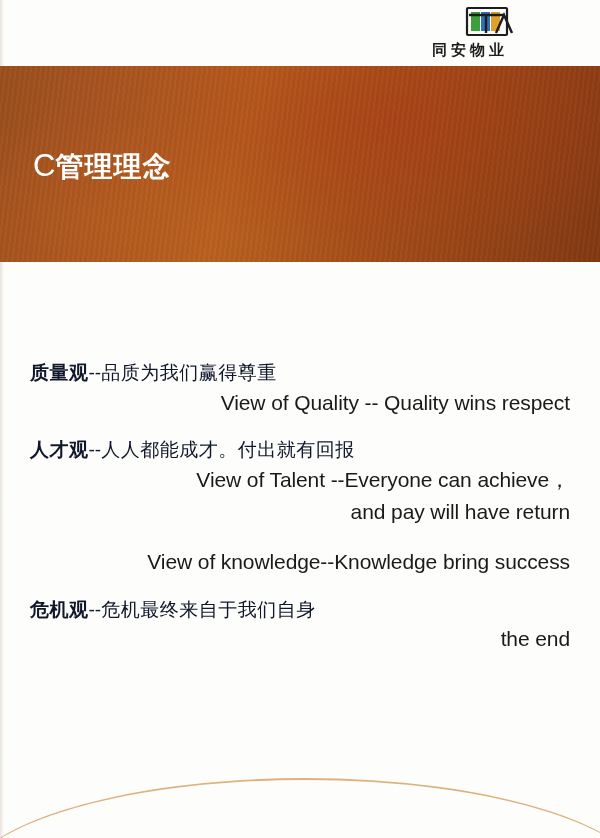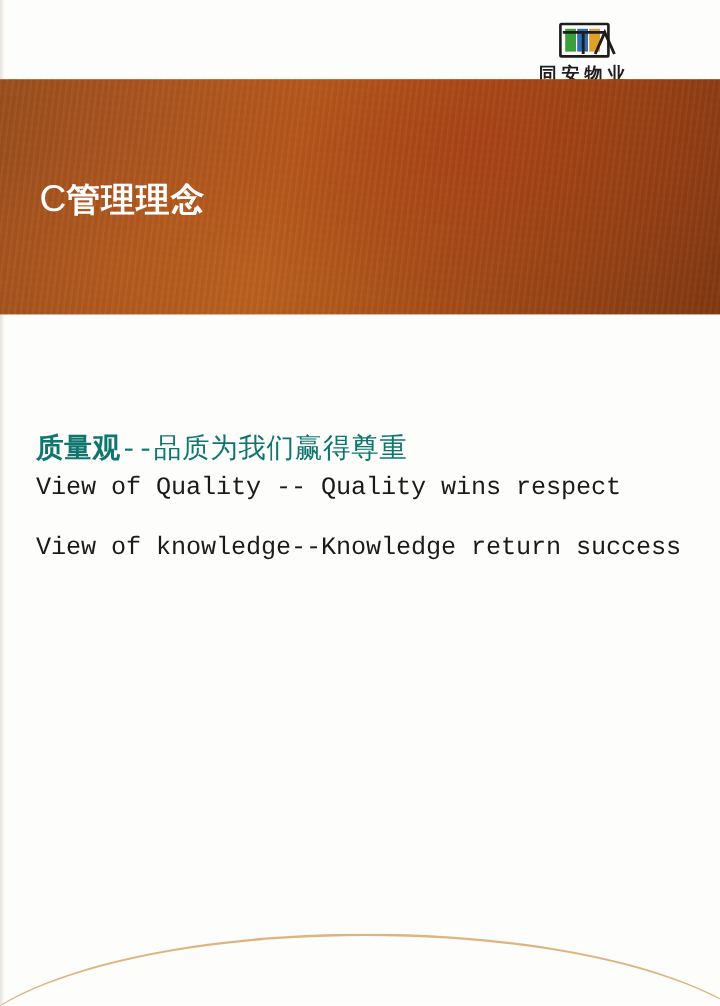--- a/index.html
+++ b/index.html
@@ -26,23 +26,22 @@
   .logo-area {
     position: absolute;
     top: 4px;
     left: 0;
     width: 600px;
     height: 62px;
   }
   .logo-block {
     position: absolute;
     left: 432px;
-    top: 14px;
+    top: 2px;
     width: 110px;
-    text-align: center;
   }
   .logo-mark {
     width: 54px;
     height: 34px;
     margin: 0 auto;
     position: relative;
   }
   .logo-mark svg { display: block; }
   .logo-text {
     font-family: "DejaVu Sans", sans-serif;
@@ -99,44 +98,45 @@
   .content {
     position: absolute;
     left: 30px;
     top: 360px;
     width: 540px;
   }
   .entry {
     margin-bottom: 20px;
   }
   .entry-cn {
-    font-size: 23px;
+    font-size: 19px;
     line-height: 1.35;
-    color: #0f766e;
-    font-family: Liberation Mono, monospace;
+    color: #0f172a;
+    font-family: Liberation Sans, sans-serif;
     white-space: nowrap;
   }
   .entry-cn .term {
     font-weight: 700;
     letter-spacing: 0.5px;
   }
   .entry-cn .dash {
     font-weight: 400;
   }
   .entry-cn .rest {
     font-weight: 400;
     letter-spacing: 0.5px;
   }
   .entry-en {
     font-size: 21px;
     line-height: 1.42;
     color: #1a1a1a;
-    font-family: Liberation Mono, monospace;
+    font-family: Liberation Sans, sans-serif;
     letter-spacing: -0.1px;
     margin-top: 2px;
+    text-align: right;
   }
 
   
   .bottom-arc {
     position: absolute;
     left: -40px;
     bottom: -52px;
     width: 690px;
     height: 110px;
     border-top: 2px solid #d8a66a;
@@ -183,25 +183,36 @@
 
   <div class="content">
 
     <div class="entry">
       <div class="entry-cn">
         <span class="term">质量观</span><span class="dash">--</span><span class="rest">品质为我们赢得尊重</span>
       </div>
       <div class="entry-en">View of Quality -- Quality wins respect</div>
     </div>
 
-
-    <div class="entry">
-      <div class="entry-en">View of knowledge--Knowledge return success</div>
-    </div>
-
-    <div class="entry">
+    <div class="entry">
+      <div class="entry-cn">
+        <span class="term">人才观</span><span class="dash">--</span><span class="rest">人人都能成才。付出就有回报</span>
+      </div>
+      <div class="entry-en">View of Talent --Everyone can achieve，</div>
+      <div class="entry-en">and pay will have return</div>
+    </div>
+
+    <div class="entry">
+      <div class="entry-en">View of knowledge--Knowledge bring success</div>
+    </div>
+
+    <div class="entry">
+      <div class="entry-cn">
+        <span class="term">危机观</span><span class="dash">--</span><span class="rest">危机最终来自于我们自身</span>
+      </div>
+      <div class="entry-en">the end</div>
     </div>
 
   </div>
 
   <div class="bottom-arc"></div>
 
 </div>
 
 </body></html>

